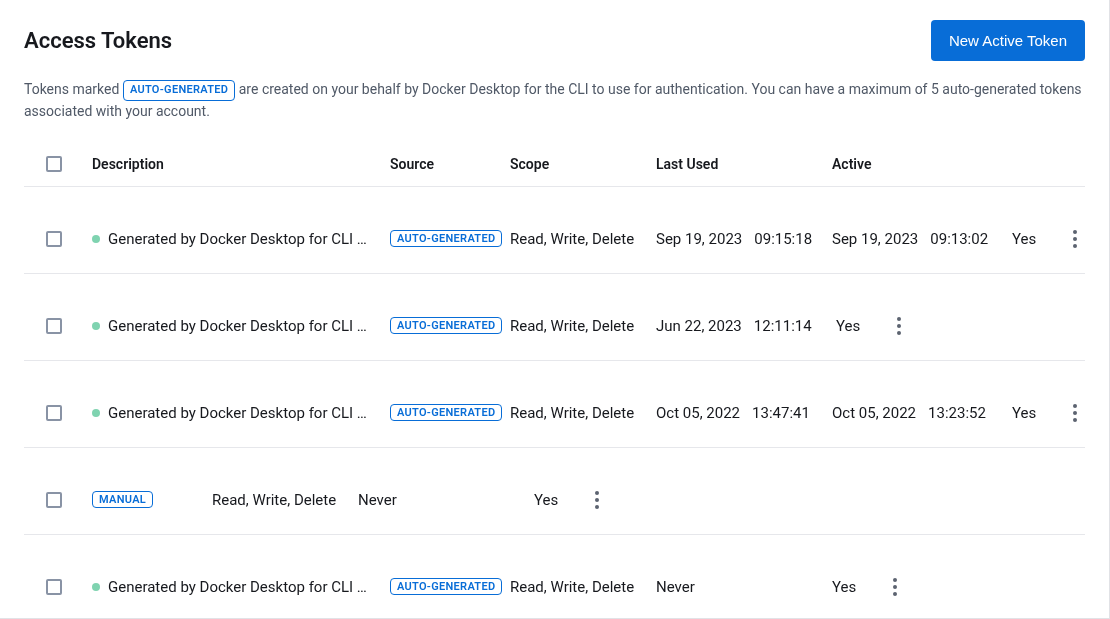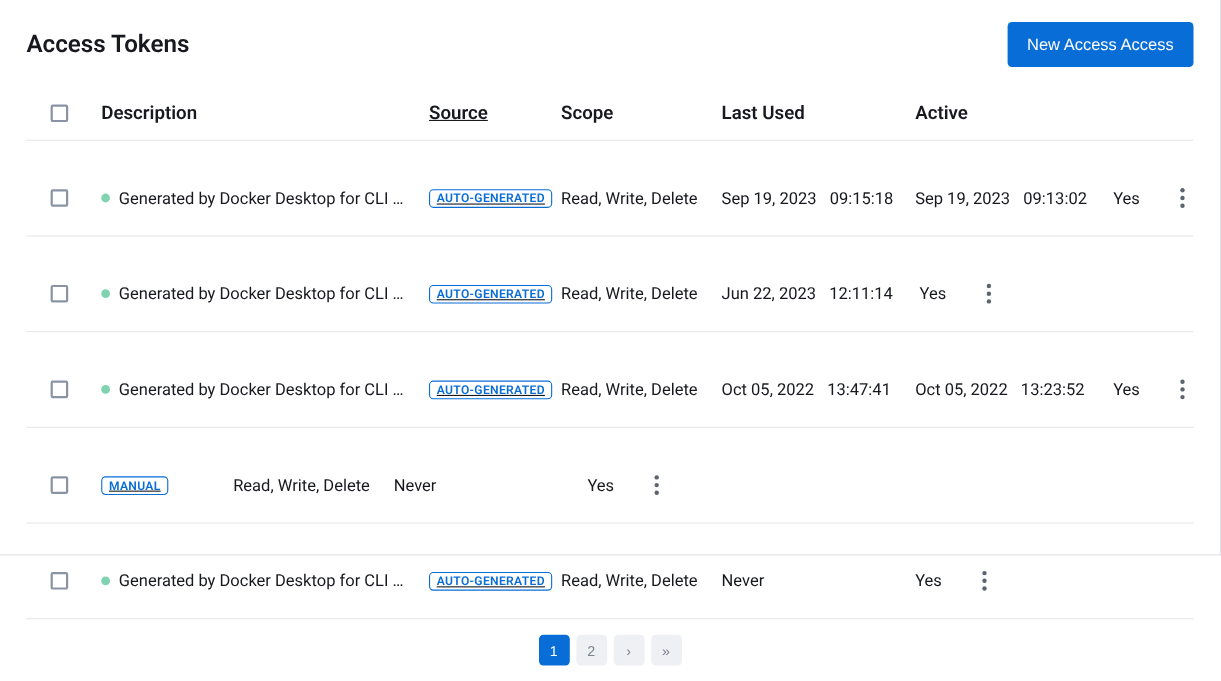--- a/index.html
+++ b/index.html
@@ -10,21 +10,21 @@
       width: 1110px;
       height: 619px;
       overflow: hidden;
       position: relative;
     }
     .container {
       padding: 20px 24px 8px 24px;
       border: 1px solid #e1e2e6;
       border-top: none;
       border-left: none;
-      height: 505px;
+      height: 619px;
       position: relative;
     }
     .header-row {
       display: flex;
       justify-content: space-between;
       align-items: center;
       margin-bottom: 18px;
     }
     .page-title {
       font-size: 22px;
@@ -63,27 +63,27 @@
     }
     .badge.manual {
       border-color: #086dd7;
       color: #086dd7;
     }
     .table-head {
       display: flex;
       align-items: center;
       padding: 14px 0 14px 22px;
       border-bottom: 1px solid #e6e7eb;
-      font-size: 17px;
+      font-size: 14px;
       font-weight: 600;
       color: #17191e;
     }
     .col-check { width: 46px; flex: 0 0 46px; display:flex; align-items:center; }
     .col-desc { width: 298px; flex: 0 0 298px; display:flex; align-items:center; }
-    .col-source { width: 120px; flex: 0 0 120px; display:flex; align-items:center;text-decoration:underline;}
+    .col-source { width: 120px; flex: 0 0 120px; display:flex; align-items:center;}
     .col-scope { width: 146px; flex: 0 0 146px; display:flex; align-items:center;}
     .col-last { width: 176px; flex: 0 0 176px; display:flex; align-items:center; gap: 12px;}
     .col-created { width: 180px; flex: 0 0 180px; display:flex; align-items:center; gap: 12px;}
     .col-active { width: 48px; flex: 0 0 48px; display:flex; align-items:center;}
     .col-menu { width: 30px; flex: 0 0 30px; display:flex; align-items:center; justify-content:center;}
     .row {
       display: flex;
       align-items: center;
       padding: 24px 0 24px 22px;
       border-bottom: 1px solid #e6e7eb;
@@ -144,23 +144,28 @@
       color: #fff;
     }
   </style>
 </head>
 <body>
 
 <div class="container">
 
   <div class="header-row">
     <h1 class="page-title">Access Tokens</h1>
-    <button class="btn-primary">New Access Access</button>
+    <button class="btn-primary">New Active Token</button>
   </div>
 
+  <p class="description">
+    <span>Tokens marked </span>
+    <span class="badge auto">AUTO-GENERATED</span>
+    <span> are created on your behalf by Docker Desktop for the CLI to use for authentication. You can have a maximum of 5 auto-generated tokens associated with your account.</span>
+  </p>
 
   <div class="table-head">
     <div class="col-check">
       <div class="checkbox"></div>
     </div>
     <div class="col-desc">Description</div>
     <div class="col-source">Source</div>
     <div class="col-scope">Scope</div>
     <div class="col-last">Last Used</div>
     <div class="col-active">Active</div>

